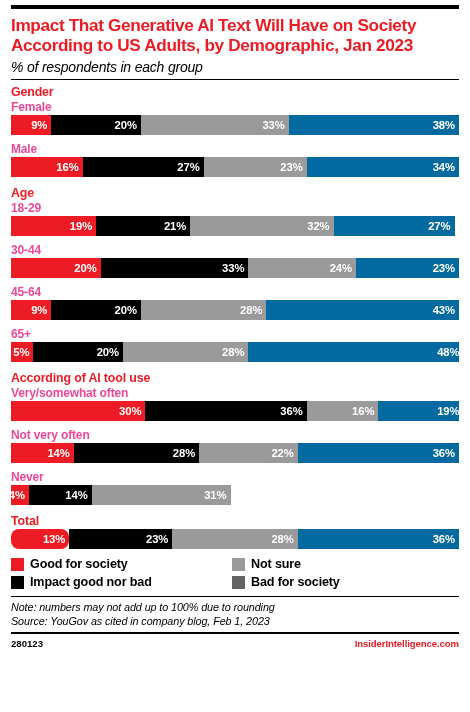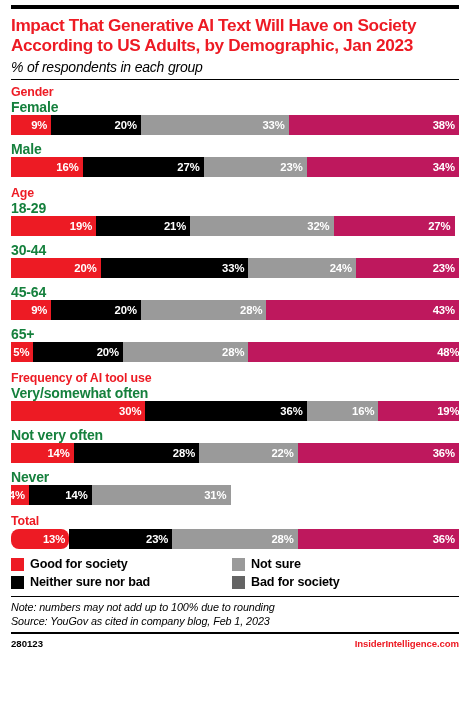--- a/index.html
+++ b/index.html
@@ -62,22 +62,22 @@
     font-size: 12.4px;
     font-weight: bold;
     line-height: 15px;
     letter-spacing: -0.15px;
   }
   .group + .group .group-header {
     margin-top: 9px;
   }
   .row { }
   .row-label {
-    color: #15803d;
-    font-size: 14px;
+    color: #ec4899;
+    font-size: 12px;
     font-weight: bold;
     line-height: 15px;
     letter-spacing: -0.15px;
   }
   .bar {
     display: flex;
     height: 20px;
     width: 100%;
     overflow: hidden;
   }
@@ -91,21 +91,21 @@
     font-size: 11.3px;
     font-weight: bold;
     color: #ffffff;
     letter-spacing: -0.1px;
     overflow: hidden;
     white-space: nowrap;
   }
   .seg.s0 { background: #ED1B24; }
   .seg.s1 { background: #000000; }
   .seg.s2 { background: #9A9A9A; }
-  .seg.s3 { background: #be185d; }
+  .seg.s3 { background: #0369a1; }
 
   
   .legend {
     margin-top: 9px;
     display: grid;
     grid-template-columns: 221px auto;
     row-gap: 5px;
   }
   .legend-item {
     display: flex;
@@ -283,21 +283,21 @@
             <div class="seg s2" style="flex: 0 0 28%;">
               <span>28%</span>
             </div>
             <div class="seg s3" style="flex: 0 0 48%;">
               <span>48%</span>
             </div>
           </div>
         </div>
       </div>
       <div class="group">
-        <div class="group-header">Frequency of AI tool use</div>
+        <div class="group-header">According of AI tool use</div>
         <div class="row">
           <div class="row-label">Very/somewhat often</div>
           <div class="bar">
             <div class="seg s0" style="flex: 0 0 30%; text-align: right;">
               <span>30%</span>
             </div>
             <div class="seg s1" style="flex: 0 0 36%;">
               <span>36%</span>
             </div>
             <div class="seg s2" style="flex: 0 0 16%;">
@@ -368,21 +368,21 @@
       <div class="legend-item">
         <span class="legend-swatch k0"></span>
         <span class="legend-label">Good for society</span>
       </div>
       <div class="legend-item">
         <span class="legend-swatch k2"></span>
         <span class="legend-label">Not sure</span>
       </div>
       <div class="legend-item">
         <span class="legend-swatch k1"></span>
-        <span class="legend-label">Neither sure nor bad</span>
+        <span class="legend-label">Impact good nor bad</span>
       </div>
       <div class="legend-item">
         <span class="legend-swatch k3"></span>
         <span class="legend-label">Bad for society</span>
       </div>
     </div>
 
   <div class="notes-rule"></div>
   <div class="notes">
     <div class="note-line">Note: numbers may not add up to 100% due to rounding</div>

